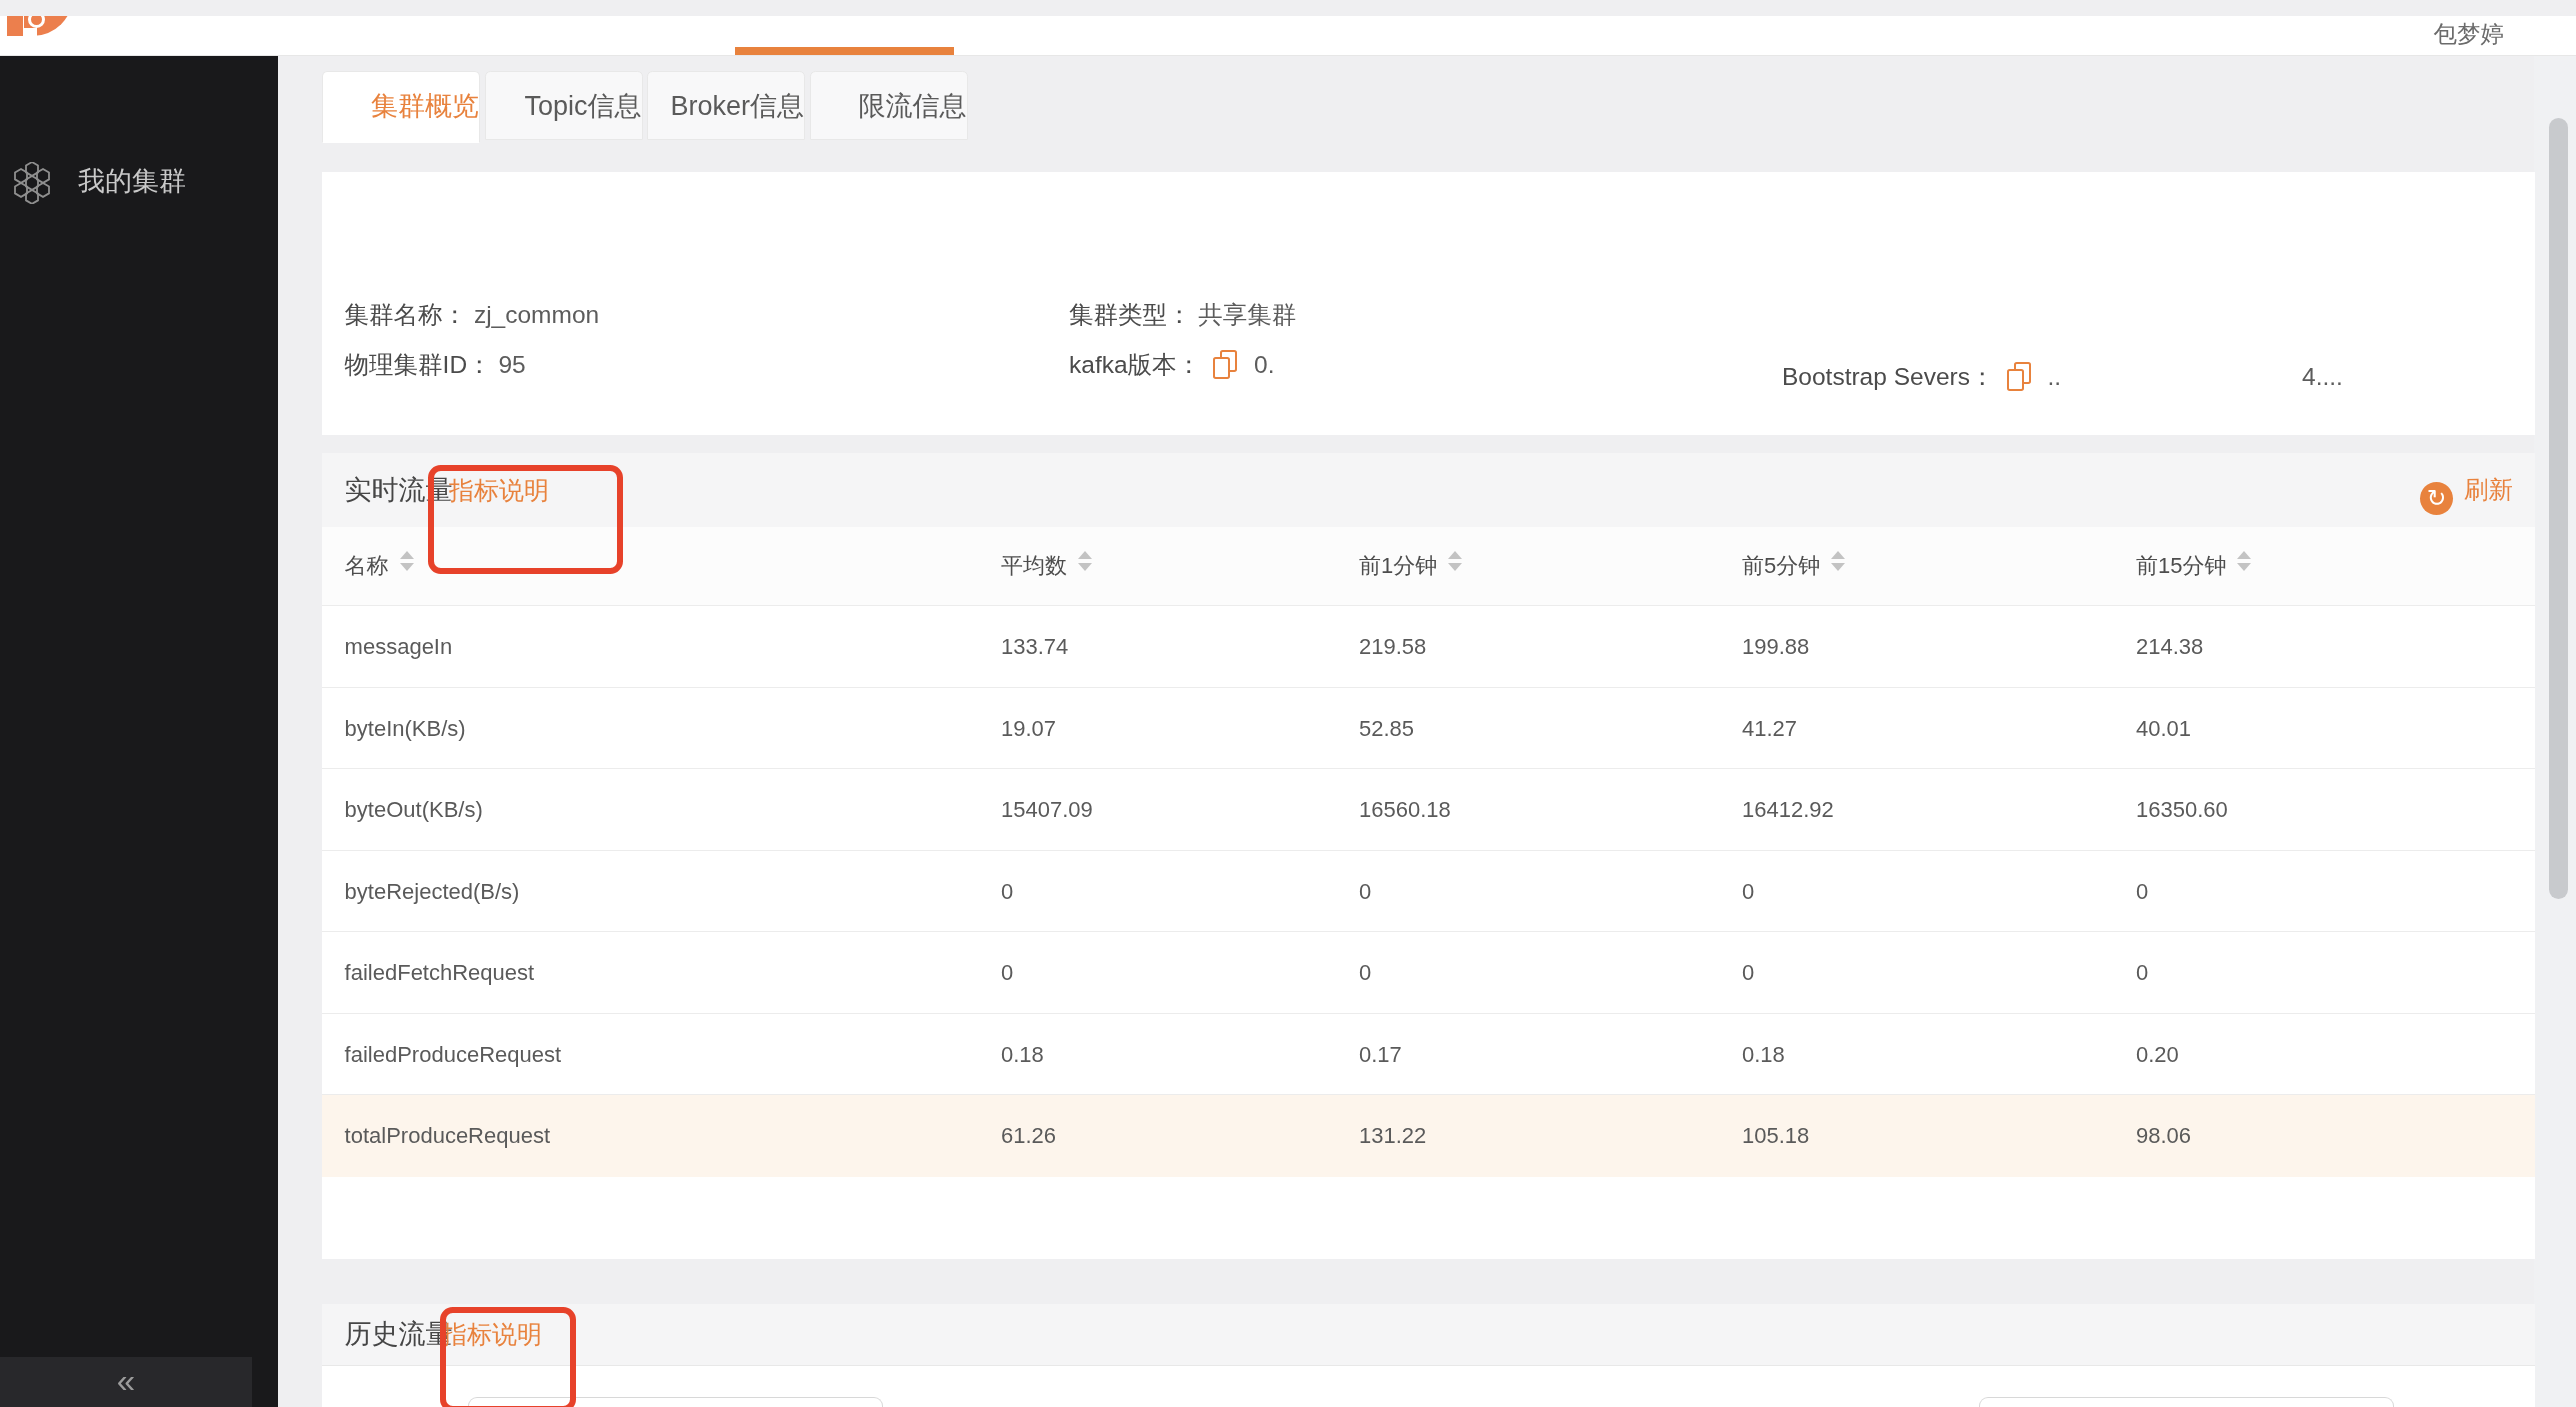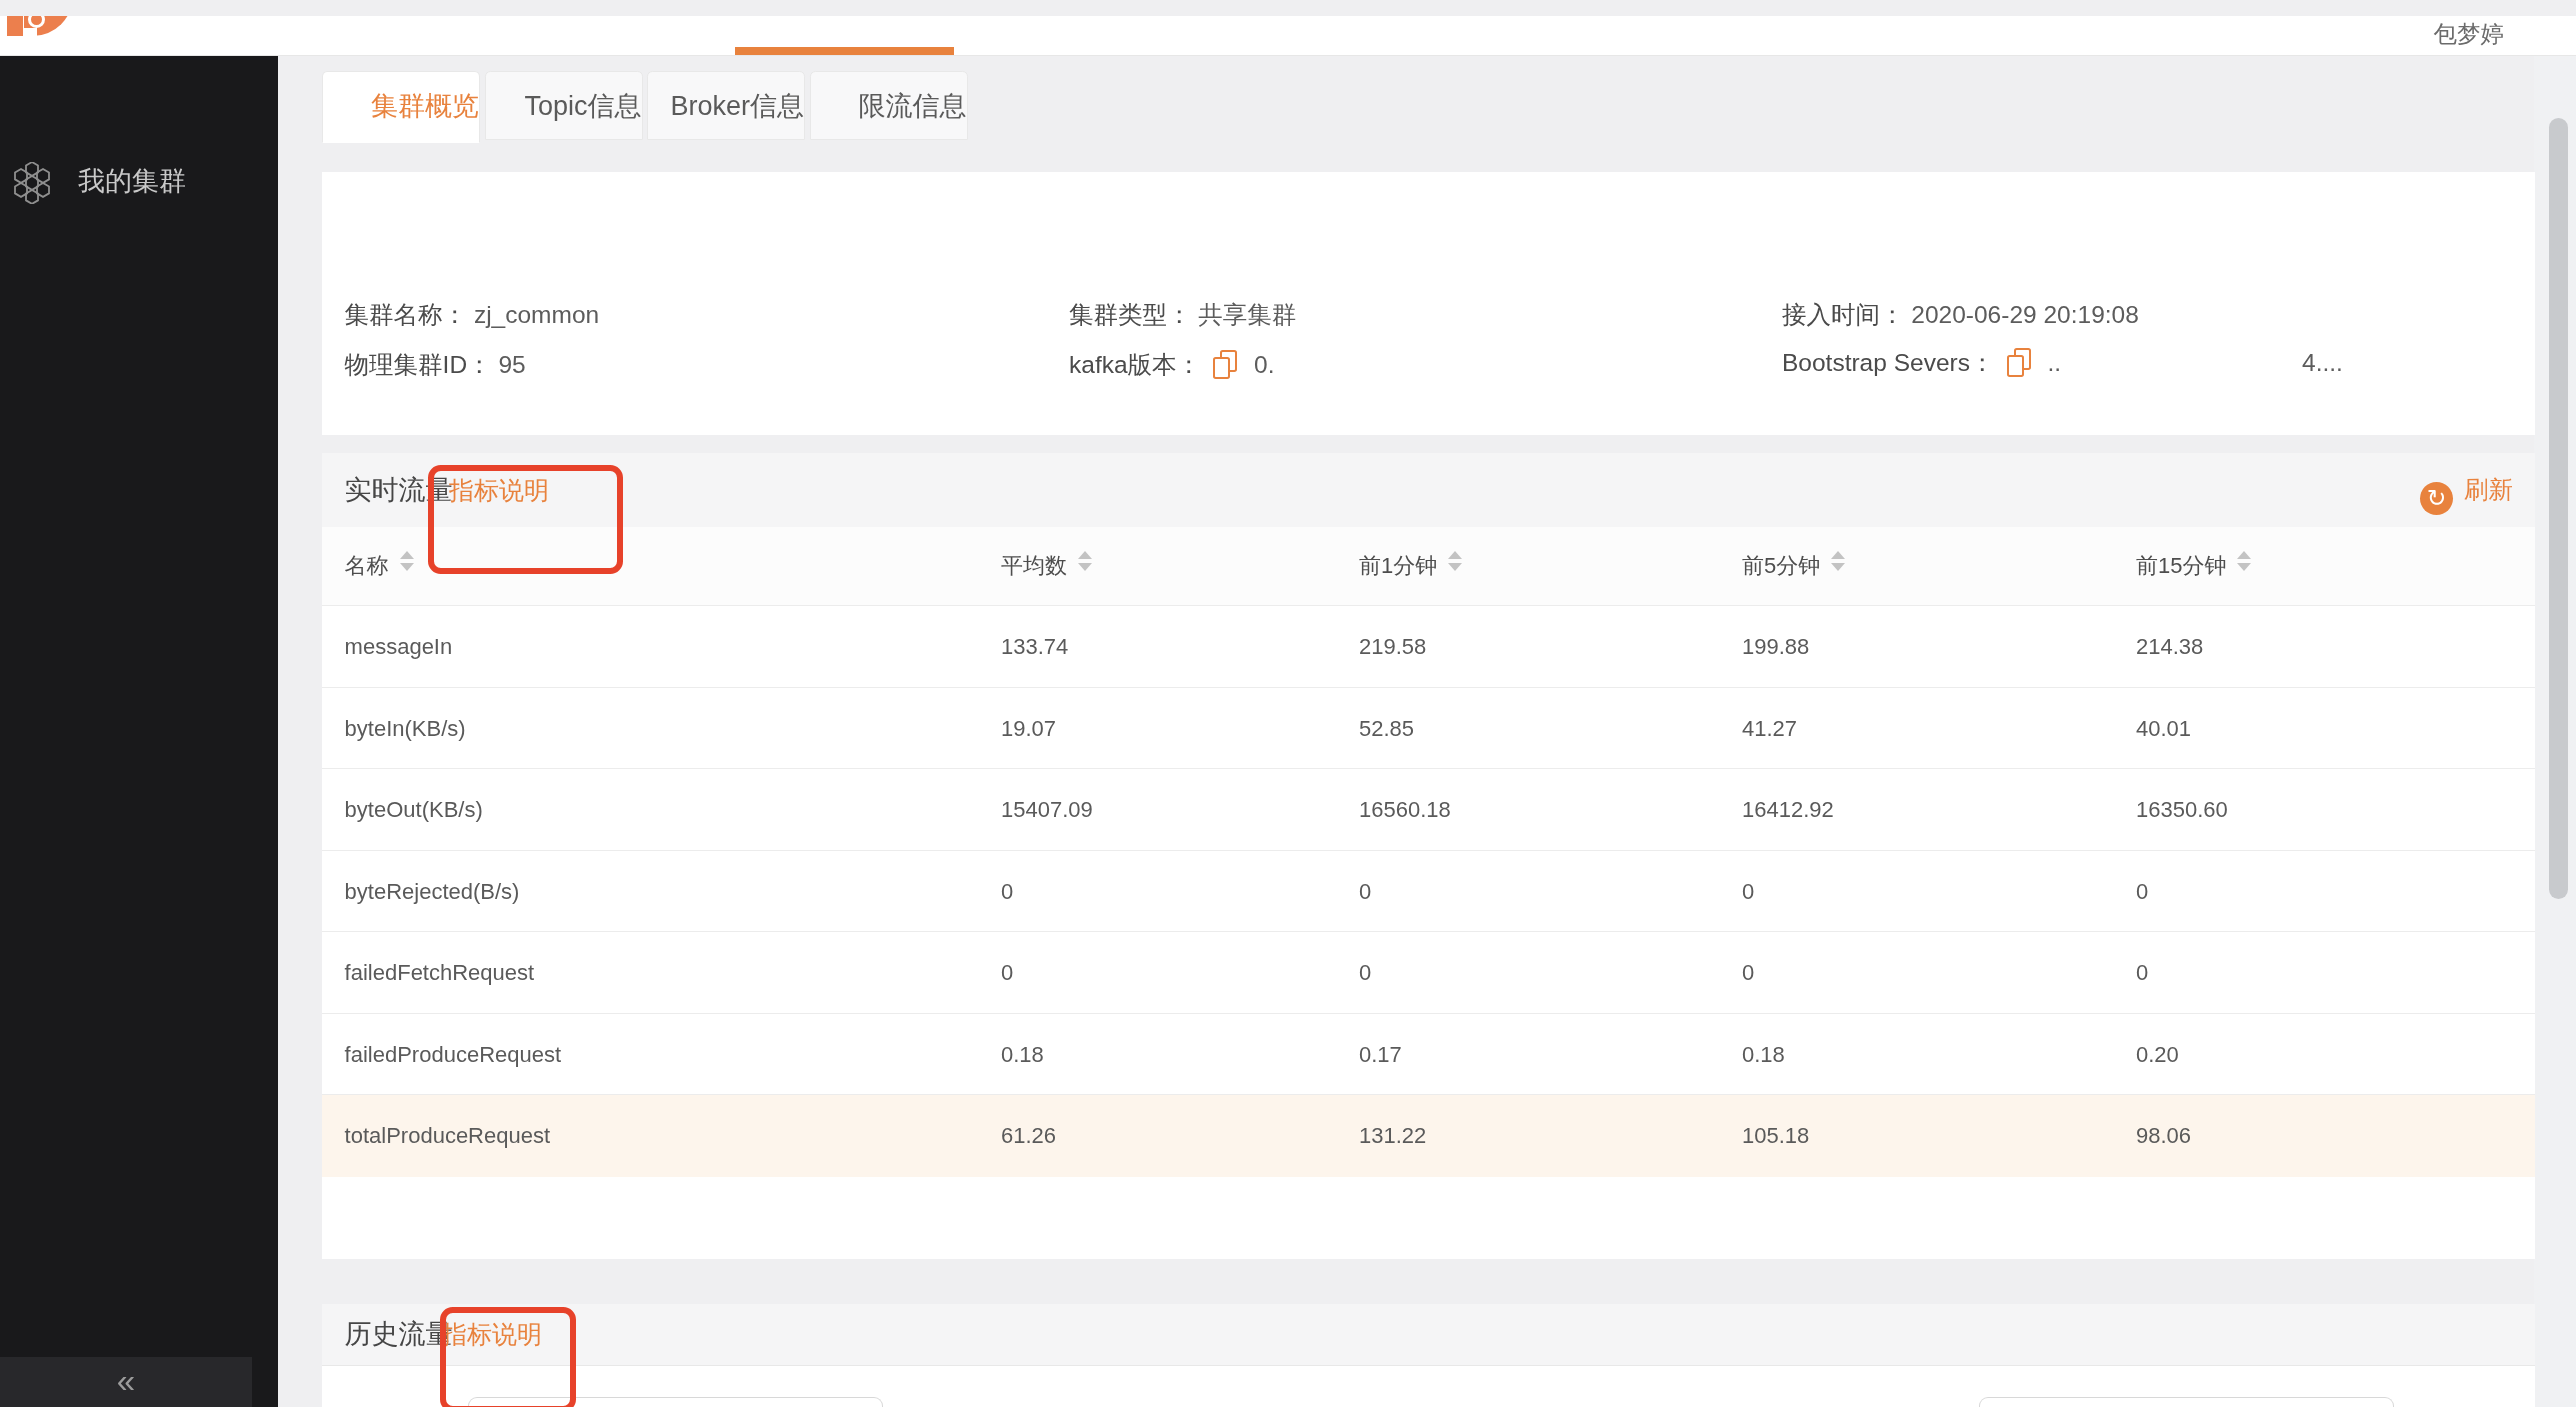--- a/index.html
+++ b/index.html
@@ -131,34 +131,30 @@
 
 <div class="card" id="card-basic">
   <div class="field" style="left:22.6px;top:118px">
     <span class="flabel">集群名称：</span>
     <span class="fvalue">zj_common</span>
   </div>
   <div class="field" style="left:747px;top:118px">
     <span class="flabel">集群类型：</span>
     <span class="fvalue">共享集群</span>
   </div>
-  <div class="field" style="left:1460px;top:118px">
-    <span class="flabel">接入时间：</span>
-    <span class="fvalue">2020-06-29 20:19:08</span>
-  </div>
   <div class="field" style="left:22.6px;top:168px">
     <span class="flabel">物理集群ID：</span>
     <span class="fvalue">95</span>
   </div>
   <div class="field" style="left:747px;top:168px">
     <span class="flabel">kafka版本：</span>
     <span class="copy-icon"><i class="back"></i><i class="front"></i></span>
     <span class="fvalue faint">0.</span>
   </div>
-  <div class="field" style="left:1460px;top:166px">
+  <div class="field" style="left:1460px;top:180px">
     <span class="flabel">Bootstrap Severs：</span>
     <span class="copy-icon"><i class="back"></i><i class="front"></i></span>
     <span class="fvalue faint">..</span>
     <span class="fvalue faint" style="position:absolute;left:520px">4....</span>
   </div>
 </div>
 
 <div class="card" id="card-realtime">
   <div class="strip">
     <div class="card-title">实时流量</div>

